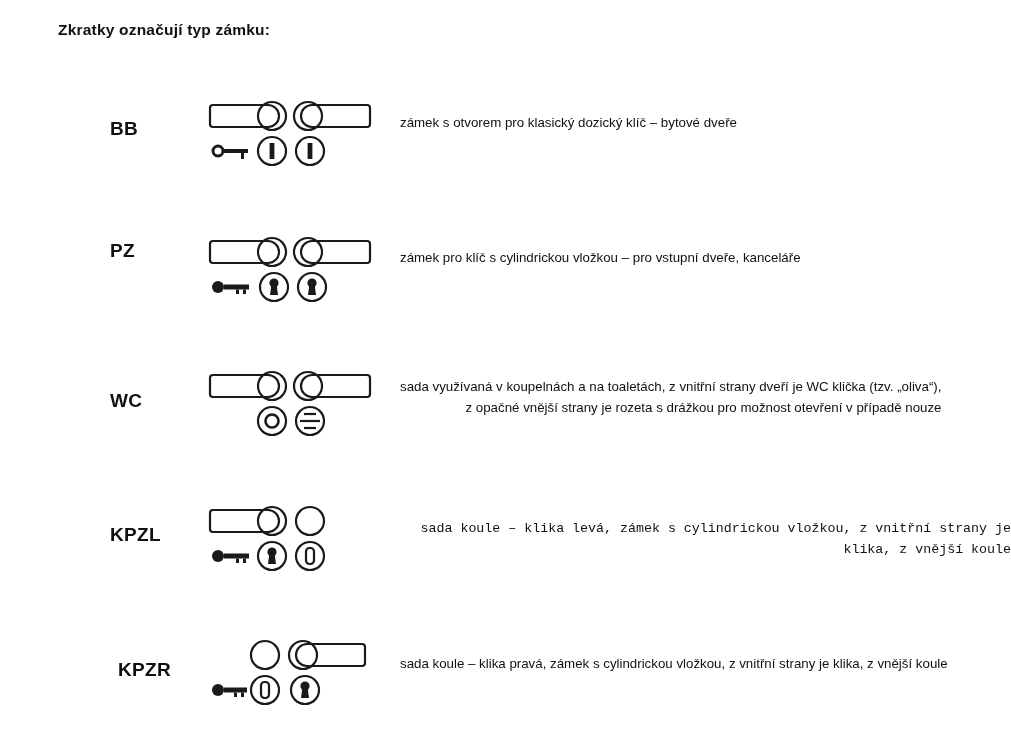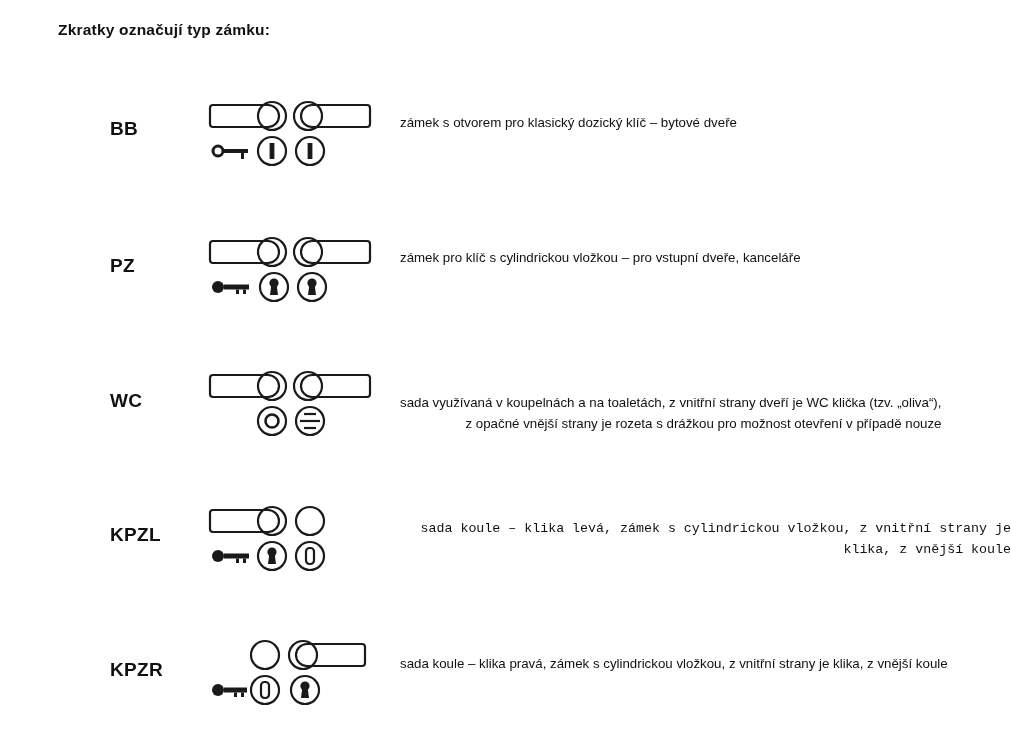--- a/index.html
+++ b/index.html
@@ -80,21 +80,21 @@
 
         <circle class="stroke" stroke-width="2.2" cx="67" cy="53" r="14"></circle>
         <path class="solid" d="M64.6 45 h4.8 v16 h-4.8 Z"></path>
         <circle class="stroke" stroke-width="2.2" cx="105" cy="53" r="14"></circle>
         <path class="solid" d="M102.6 45 h4.8 v16 h-4.8 Z"></path>
       </svg>
     </div>
   </div>
 
   <div>
-    <div class="row-code" style="left:110px; top:255px;">PZ</div>
+    <div class="row-code" style="left:110px; top:240px;">PZ</div>
     <div class="row-desc" style="top:247px;">zámek pro klíč s cylindrickou vložkou – pro vstupní dveře, kanceláře</div>
     <div style="position:absolute; left:205px; top:234px;">
       <svg width="175" height="70" viewBox="0 0 175 70" aria-hidden="true">
         <path class="stroke" stroke-width="2.2" d="M8 7 H63 a11 11 0 0 1 0 22 H8 a3 3 0 0 1 -3 -3 V10 a3 3 0 0 1 3 -3 Z"></path>
         <circle class="stroke" stroke-width="2.2" cx="67" cy="18" r="14"></circle>
         <circle class="stroke" stroke-width="2.2" cx="103" cy="18" r="14"></circle>
         <path class="stroke" stroke-width="2.2" d="M162 7 H107 a11 11 0 0 0 0 22 H162 a3 3 0 0 0 3 -3 V10 a3 3 0 0 0 -3 -3 Z"></path>
 
         <circle class="solid" cx="13" cy="53" r="6"></circle>
         <path class="solid" d="M19 50.5 H44 V55.5 H19 Z"></path>
@@ -106,21 +106,21 @@
         <path class="solid" d="M66.6 49 h4.8 l1.6 12 h-8 Z"></path>
         <circle class="stroke" stroke-width="2.2" cx="107" cy="53" r="14"></circle>
         <circle class="solid" cx="107" cy="49" r="4.6"></circle>
         <path class="solid" d="M104.6 49 h4.8 l1.6 12 h-8 Z"></path>
       </svg>
     </div>
   </div>
 
   <div>
     <div class="row-code" style="left:110px; top:390px;text-align:center;">WC</div>
-    <div class="row-desc" style="top:392px;">sada využívaná v koupelnách a na toaletách, z vnitřní strany dveří je WC klička (tzv. „oliva“),
+    <div class="row-desc" style="top:376px;">sada využívaná v koupelnách a na toaletách, z vnitřní strany dveří je WC klička (tzv. „oliva“),
 z opačné vnější strany je rozeta s drážkou pro možnost otevření v případě nouze</div>
     <div style="position:absolute; left:205px; top:368px;">
       <svg width="175" height="70" viewBox="0 0 175 70" aria-hidden="true">
         <path class="stroke" stroke-width="2.2" d="M8 7 H63 a11 11 0 0 1 0 22 H8 a3 3 0 0 1 -3 -3 V10 a3 3 0 0 1 3 -3 Z"></path>
         <circle class="stroke" stroke-width="2.2" cx="67" cy="18" r="14"></circle>
         <circle class="stroke" stroke-width="2.2" cx="103" cy="18" r="14"></circle>
         <path class="stroke" stroke-width="2.2" d="M162 7 H107 a11 11 0 0 0 0 22 H162 a3 3 0 0 0 3 -3 V10 a3 3 0 0 0 -3 -3 Z"></path>
 
         <circle class="stroke" stroke-width="2.2" cx="67" cy="53" r="14"></circle>
         <circle class="stroke" stroke-width="2.6" cx="67" cy="53" r="6.5"></circle>
@@ -153,21 +153,21 @@
         <circle class="solid" cx="67" cy="49" r="4.6"></circle>
         <path class="solid" d="M64.6 49 h4.8 l1.6 12 h-8 Z"></path>
 
         <circle class="stroke" stroke-width="2.2" cx="105" cy="53" r="14"></circle>
         <rect class="stroke" stroke-width="2.2" x="101" y="45" width="8" height="16" rx="3.5"></rect>
       </svg>
     </div>
   </div>
 
   <div>
-    <div class="row-code" style="left:110px; top:659px;">KPZR</div>
+    <div class="row-code" style="left:118px; top:659px;">KPZR</div>
     <div class="row-desc" style="top:653px;">sada koule – klika pravá, zámek s cylindrickou vložkou, z vnitřní strany je klika, z vnější koule</div>
     <div style="position:absolute; left:205px; top:637px;">
       <svg width="175" height="70" viewBox="0 0 175 70" aria-hidden="true">
 
         <circle class="stroke" stroke-width="2.2" cx="60" cy="18" r="14"></circle>
 
         <circle class="stroke" stroke-width="2.2" cx="98" cy="18" r="14"></circle>
         <path class="stroke" stroke-width="2.2" d="M157 7 H102 a11 11 0 0 0 0 22 H157 a3 3 0 0 0 3 -3 V10 a3 3 0 0 0 -3 -3 Z"></path>
 
         <circle class="solid" cx="13" cy="53" r="6"></circle>

